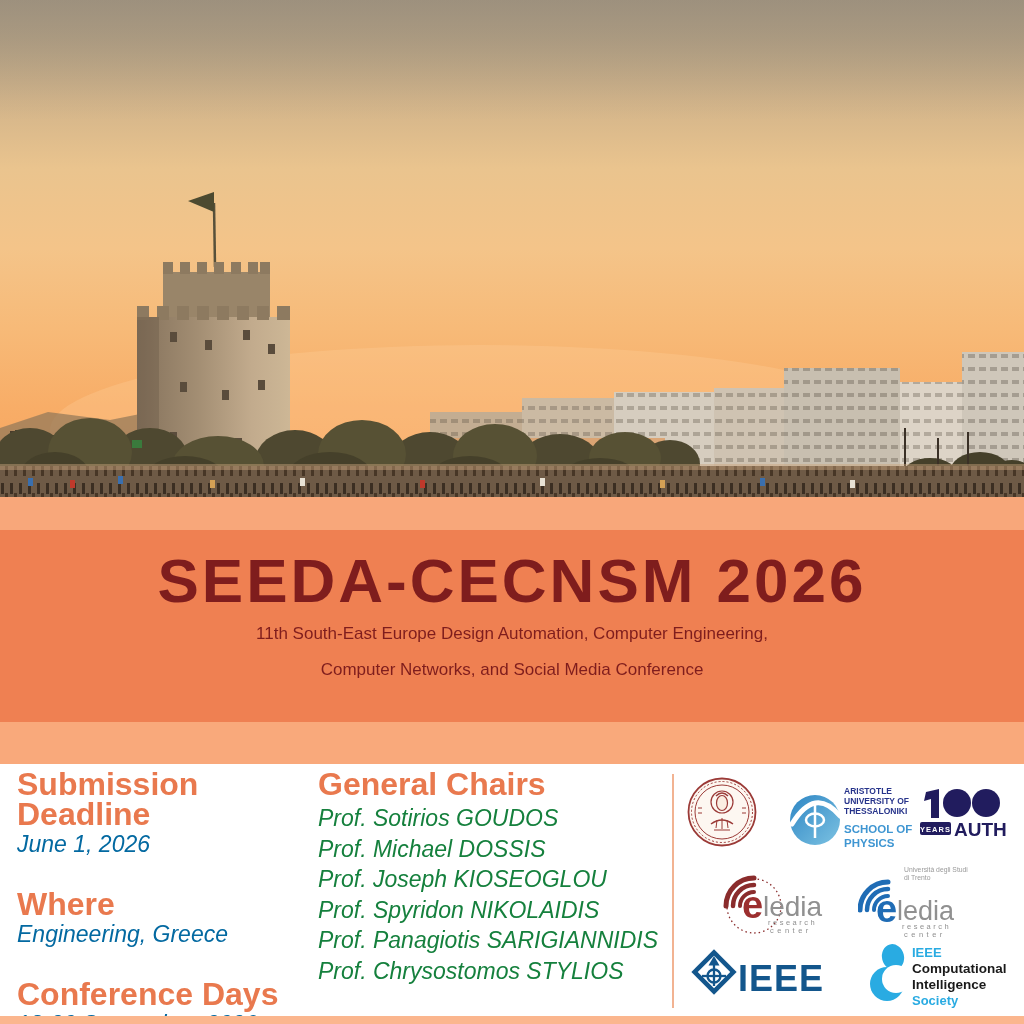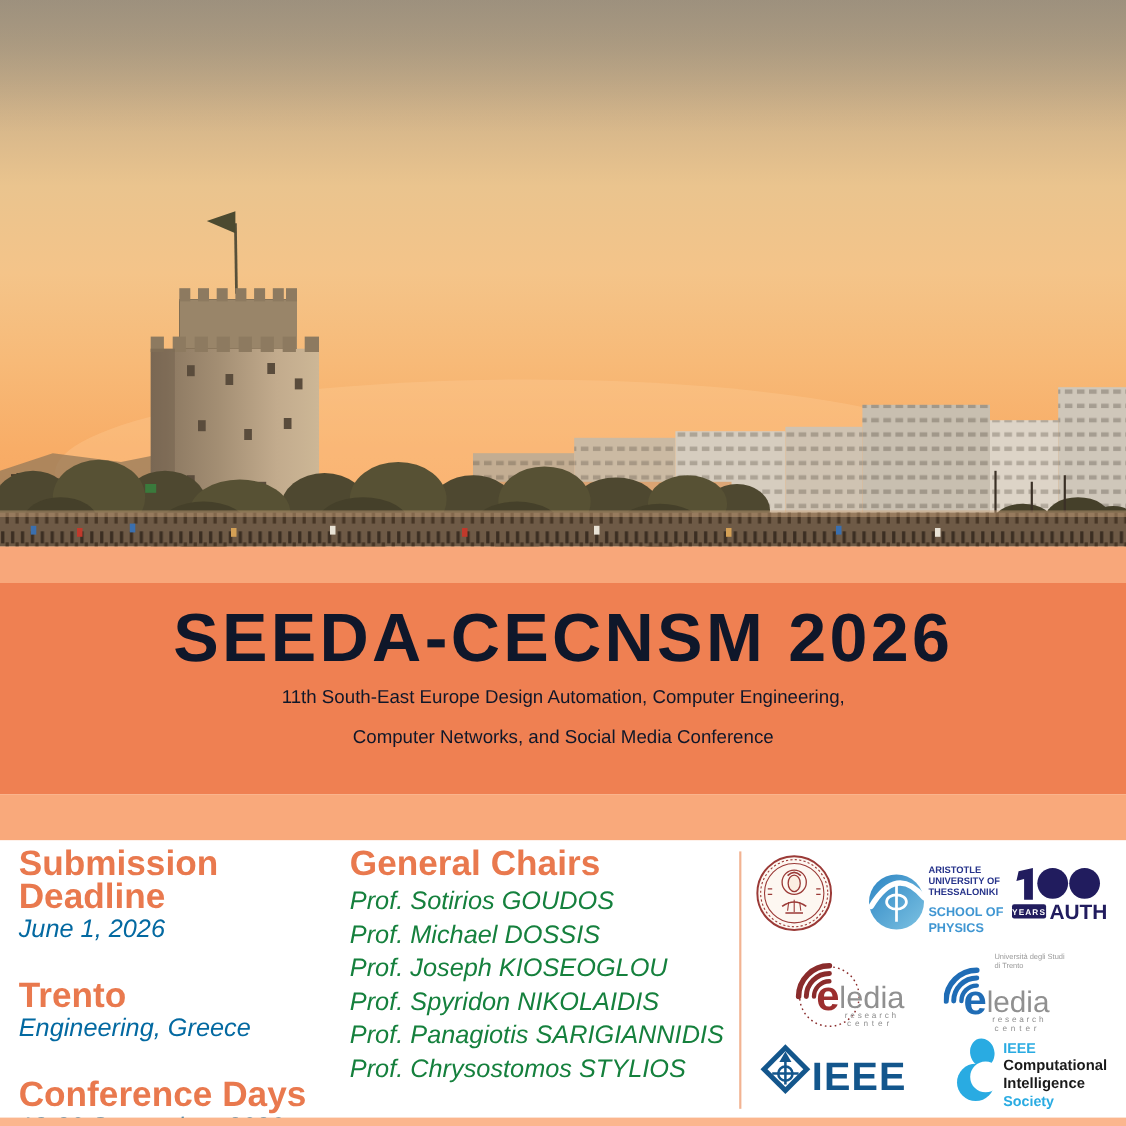--- a/index.html
+++ b/index.html
@@ -2,21 +2,21 @@
 <html><head>
 <meta charset="utf-8">
 <style>
   html,body{margin:0;padding:0;background:#ffffff;}
   .poster{
     position:relative;width:1024px;height:1024px;overflow:hidden;
     font-family:"Liberation Sans",sans-serif;background:#ffffff;
   }
   .photo{position:absolute;top:0;left:0;width:1024px;height:497px;display:block;}
   .strip-a{position:absolute;top:497px;left:0;width:1024px;height:33px;background:#f8a77a;}
-  .banner{position:absolute;top:530px;left:0;width:1024px;height:192px;background:#ef8052;color:#0f172a;text-align:center;}
+  .banner{position:absolute;top:530px;left:0;width:1024px;height:192px;background:#ef8052;color:#7f1d1d;text-align:center;}
   .banner h1{margin:0;padding-top:18px;font-size:62px;line-height:66px;font-weight:700;letter-spacing:3px;}
   .banner .sub{margin:2px auto 0;font-size:17px;line-height:36px;font-weight:400;}
   .strip-b{position:absolute;top:722px;left:0;width:1024px;height:42px;background:#f9a97b;}
   .content{position:absolute;top:764px;left:0;width:1024px;height:252px;background:#ffffff;}
   .strip-c{position:absolute;top:1016px;left:0;width:1024px;height:8px;background:#fbb68e;}
 
   .col-info{position:absolute;left:17px;top:5px;width:296px;}
   .col-chairs{position:absolute;left:318px;top:5px;width:350px;}
   h3.head{margin:0;font-size:32px;line-height:30px;font-weight:700;color:#e9794e;}
   .val{margin:0 0 29px 0;font-style:italic;font-size:23px;line-height:31px;color:#0369a1;}
@@ -203,21 +203,21 @@
   <div class="strip-b"></div>
 
   <main class="content">
 
     <section class="col-info">
       <div class="info-block">
         <h3 class="head">Submission Deadline</h3>
         <p class="val">June 1, 2026</p>
       </div>
       <div class="info-block">
-        <h3 class="head">Trento</h3>
+        <h3 class="head">Where</h3>
         <p class="val">Engineering, Greece</p>
       </div>
       <div class="info-block">
         <h3 class="head">Conference Days</h3>
         <p class="val">18-20 September, 2026</p>
       </div>
     </section>
 
     <section class="col-chairs">
       <h3 class="head">General Chairs</h3>

